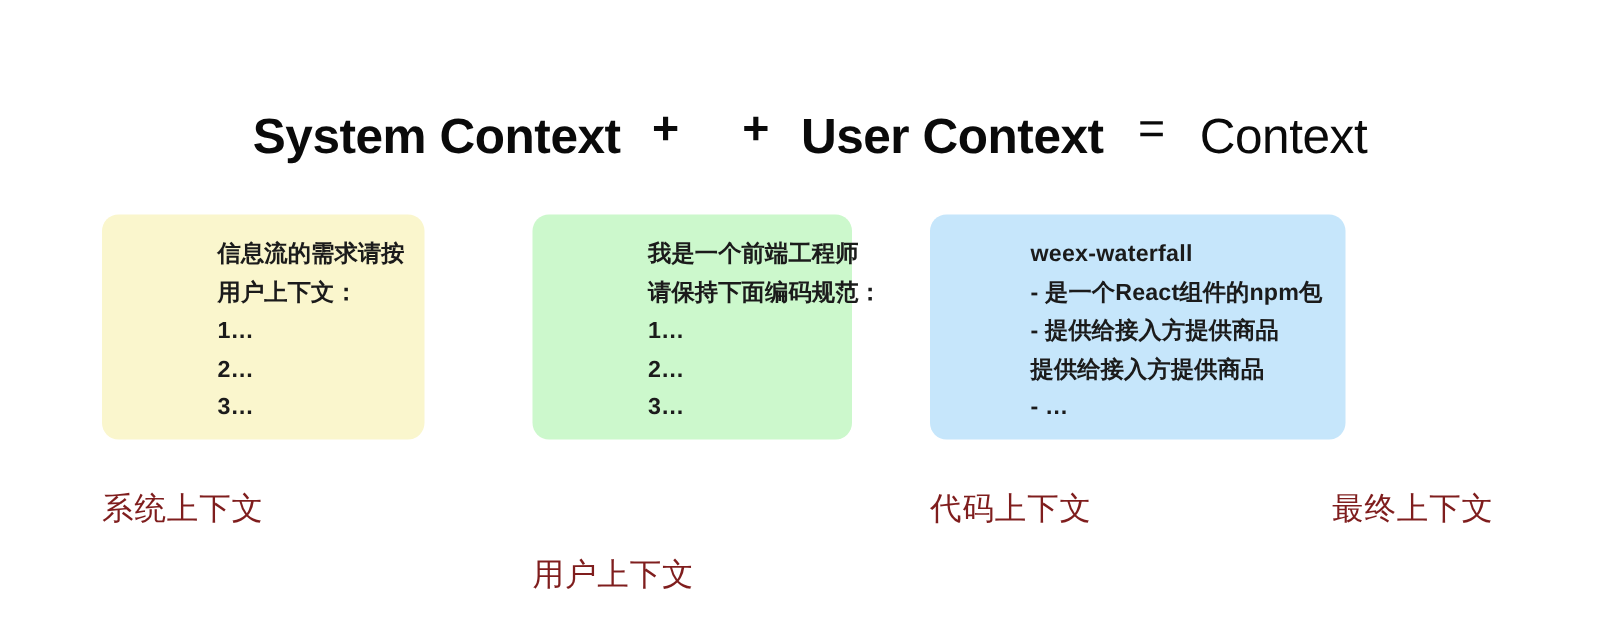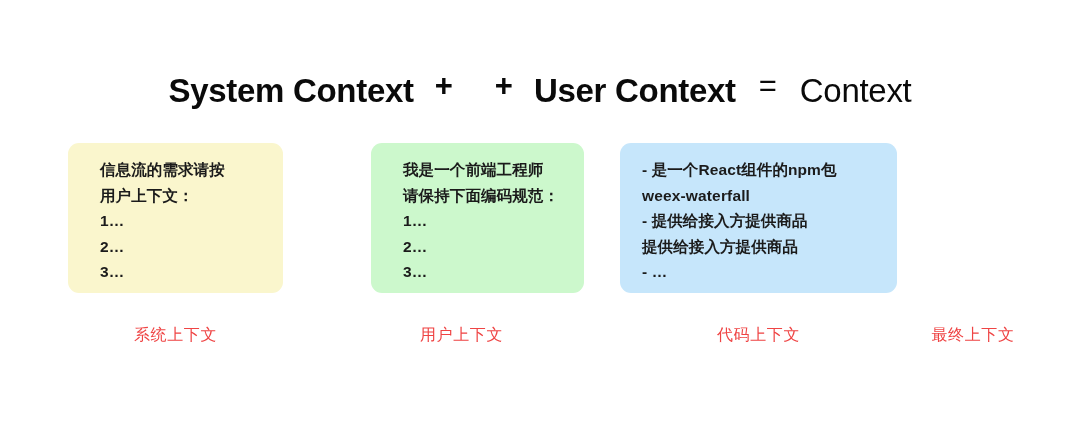--- a/index.html
+++ b/index.html
@@ -73,34 +73,35 @@
     box-sizing: border-box;
     padding: 14px 0 0 32px;
   }
   .card-line {
     font-size: 15.5px;
     line-height: 25.5px;
     font-weight: 600;
     color: #1b1b1b;
     letter-spacing: 0.1px;
     white-space: nowrap;
+    margin-left: 45px;
   }
   .card-line.mono-title {
     font-weight: 700;
     letter-spacing: 0.15px;
   }
 
   #card-system {
     left: 68px;
     width: 215px;
     height: 150px;
     background: #FAF6CD;
   }
   #card-user {
-    left: 371px;
+    left: 355px;
     width: 213px;
     height: 150px;
     background: #CCF8CC;
   }
   #card-code {
     left: 620px;
     width: 277px;
     height: 150px;
     background: #C6E6FB;
     padding-left: 22px;
@@ -110,29 +111,28 @@
   .captions {
     position: absolute;
     top: 325px;
     left: 0;
     width: 1080px;
     height: 30px;
   }
   .caption {
     position: absolute;
     top: 0;
-    font-size: 16px;
+    font-size: 21px;
     font-weight: 500;
-    color: #ef4444;
+    color: #7f1d1d;
     letter-spacing: 0.6px;
-    text-align: center;
     white-space: nowrap;
   }
   #caption-system { left: 68px;  width: 215px; }
-  #caption-user   { left: 355px; width: 213px; }
+  #caption-user   { left: 355px; width: 213px; margin-top: 44px; }
   #caption-code   { left: 620px; width: 277px; }
   #caption-final  { left: 888px; width: 170px; }
 </style>
 </head>
 <body>
 
 <div class="canvas">
 
   <div class="formula">
     <span class="formula-term">System Context</span>
@@ -155,22 +155,22 @@
 
     <div class="card" id="card-user">
       <div class="card-line">我是一个前端工程师</div>
       <div class="card-line">请保持下面编码规范：</div>
       <div class="card-line">1…</div>
       <div class="card-line">2…</div>
       <div class="card-line">3…</div>
     </div>
 
     <div class="card" id="card-code">
+      <div class="card-line mono-title">weex-waterfall</div>
       <div class="card-line">- 是一个React组件的npm包</div>
-      <div class="card-line mono-title">weex-waterfall</div>
       <div class="card-line">- 提供给接入方提供商品</div>
       <div class="card-line">提供给接入方提供商品</div>
       <div class="card-line">- …</div>
     </div>
 
   </div>
 
   <div class="captions">
     <div class="caption" id="caption-system">系统上下文</div>
     <div class="caption" id="caption-user">用户上下文</div>

